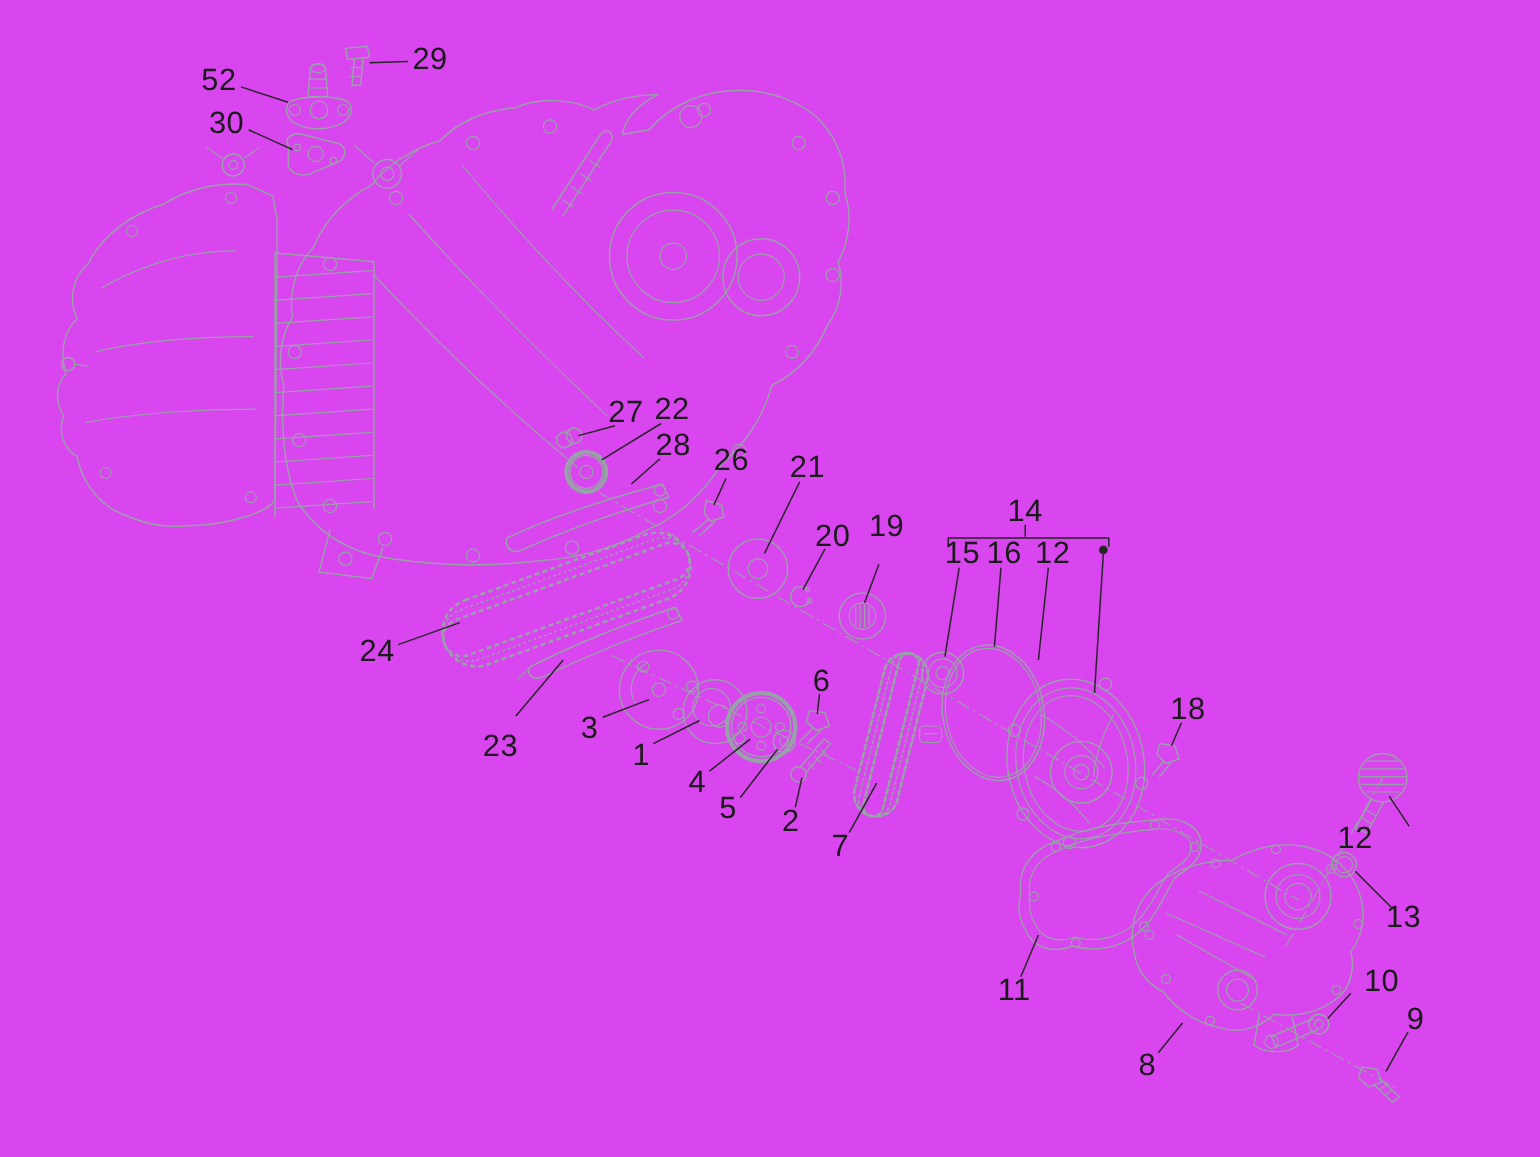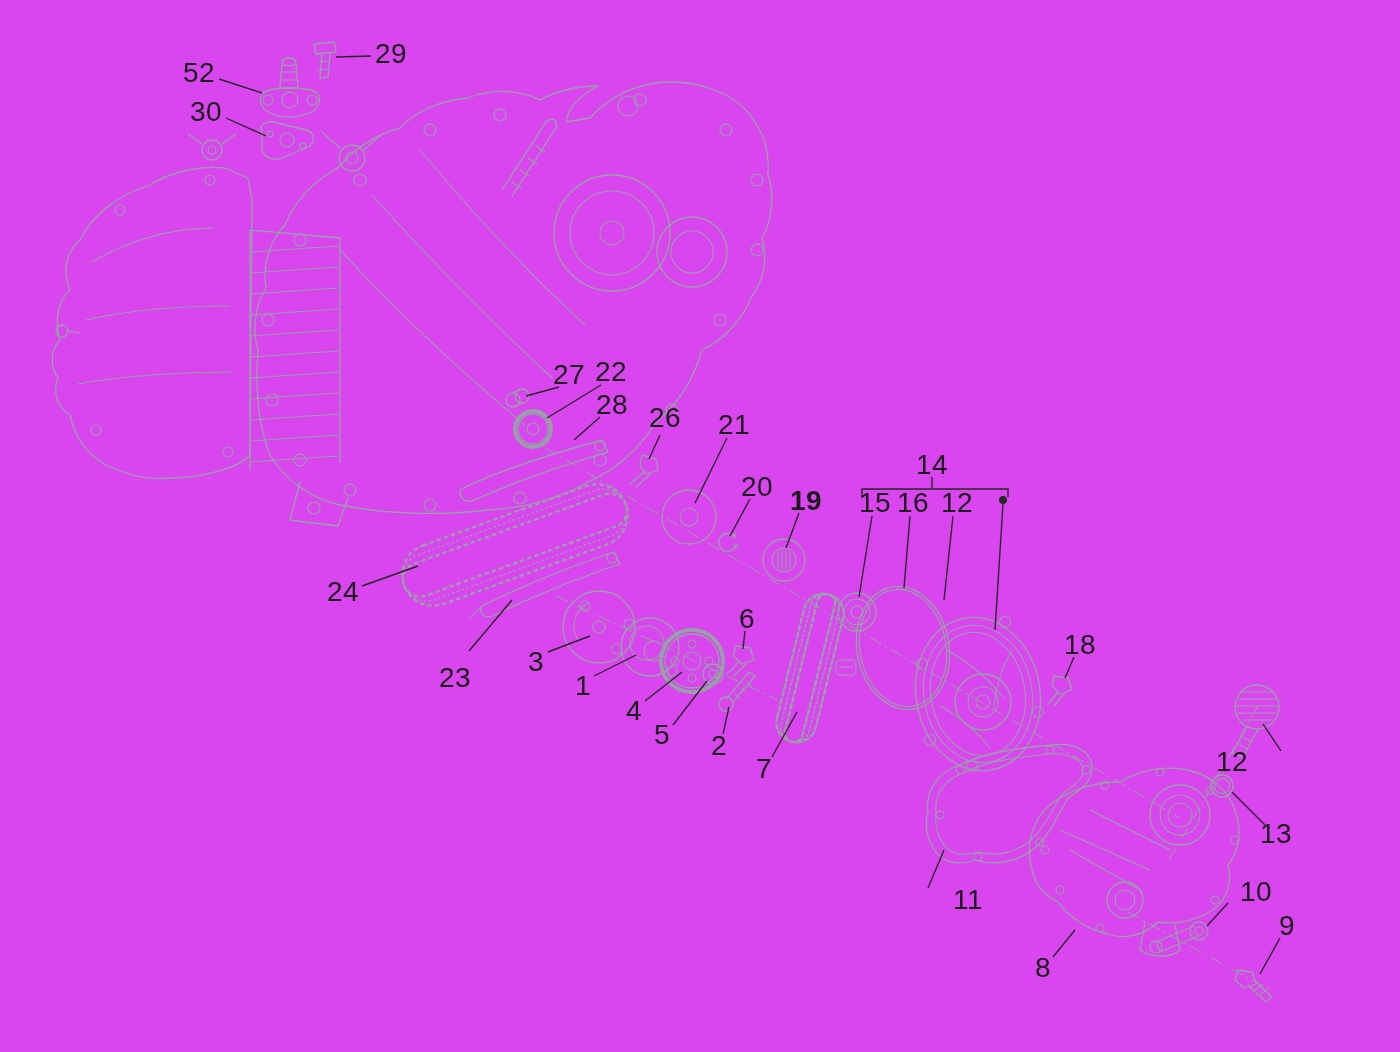--- a/index.html
+++ b/index.html
@@ -272,35 +272,35 @@
   <div id="callout-layer">
       <span class="callout" style="left: 391px; top: 54px;">29</span>
       <span class="callout" style="left: 199px; top: 73px;">52</span>
       <span class="callout" style="left: 206px; top: 112px;">30</span>
       <span class="callout" style="left: 569px; top: 375px; text-align: center;">27</span>
       <span class="callout" style="left: 611px; top: 372px;">22</span>
       <span class="callout" style="left: 612px; top: 405px;">28</span>
       <span class="callout" style="left: 665px; top: 418px;">26</span>
       <span class="callout" style="left: 734px; top: 425px;">21</span>
       <span class="callout" style="left: 757px; top: 487px;">20</span>
-      <span class="callout" style="left: 806px; top: 501px; font-weight: bold;">19</span>
+      <span class="callout" style="left: 806px; top: 478px;">19</span>
       <span class="callout" style="left: 932px; top: 465px;">14</span>
       <span class="callout" style="left: 875px; top: 503px;">15</span>
       <span class="callout" style="left: 913px; top: 503px;">16</span>
       <span class="callout" style="left: 957px; top: 503px;">12</span>
       <span class="callout" style="left: 1080px; top: 645px;">18</span>
       <span class="callout" style="left: 343px; top: 592px;">24</span>
       <span class="callout" style="left: 455px; top: 662px; margin-top: 16px;">23</span>
       <span class="callout" style="left: 536px; top: 662px;">3</span>
       <span class="callout" style="left: 583px; top: 686px;">1</span>
       <span class="callout" style="left: 634px; top: 711px;">4</span>
       <span class="callout" style="left: 662px; top: 735px;">5</span>
       <span class="callout" style="left: 747px; top: 619px;">6</span>
       <span class="callout" style="left: 719px; top: 746px;">2</span>
       <span class="callout" style="left: 764px; top: 769px;">7</span>
-      <span class="callout" style="left: 922px; top: 900px; margin-left: 46px;">11</span>
+      <span class="callout" style="left: 922px; top: 900px;">11</span>
       <span class="callout" style="left: 1043px; top: 968px;">8</span>
       <span class="callout" style="left: 1236px; top: 892px; margin-left: 20px;">10</span>
       <span class="callout" style="left: 1287px; top: 926px;">9</span>
       <span class="callout" style="left: 1232px; top: 762px;">12</span>
       <span class="callout" style="left: 1276px; top: 834px;">13</span>
     </div>
 </div>
 
 </body></html>

